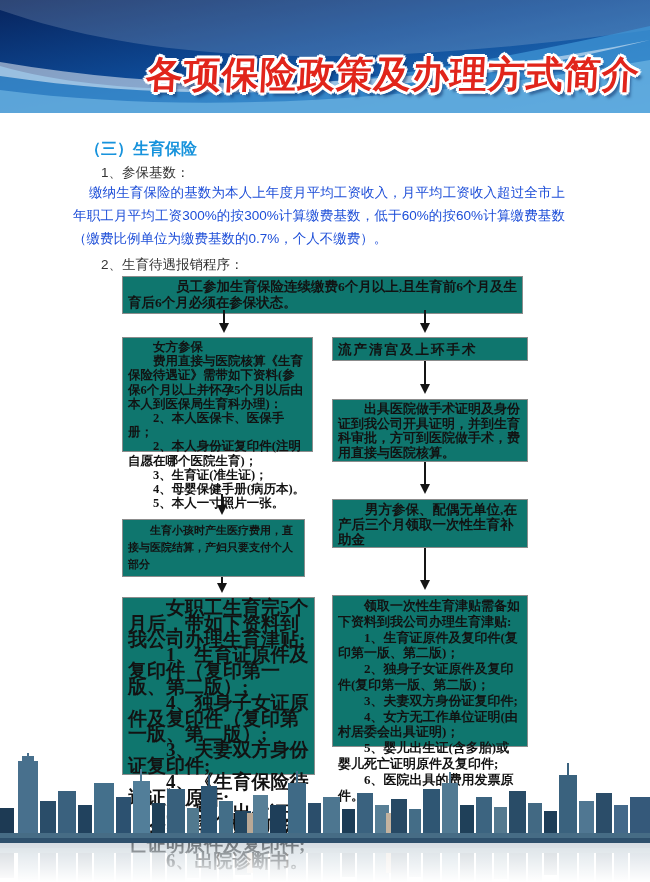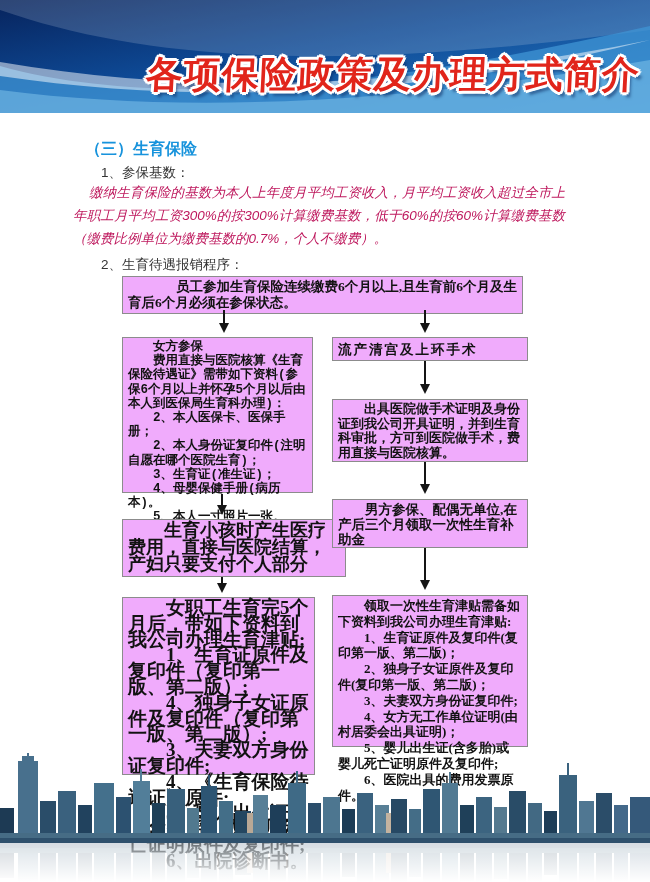--- a/index.html
+++ b/index.html
@@ -22,35 +22,35 @@
       4px 5px 3px rgba(8,35,90,0.55);
   }
 
   
   .sec-heading { position:absolute; left:85px; top:139px; font-size:16px; font-weight:bold; color:#1793dc; }
   .item-title  { position:absolute; left:101px; font-size:13.5px; color:#333; }
   .item1 { top:164px; }
   .item2 { top:256px; }
   .body-para {
     position:absolute; left:73px; top:181px; width:492px;
-    font-size:13.5px; line-height:23px; color:#be185d; text-indent:16px; text-align:justify;font-style:italic;
+    font-size:13.5px; line-height:23px; color:#1d4ed8; text-indent:16px; text-align:justify;
   }
 
   
   .fbox {
     position:absolute; box-sizing:border-box;
-    border:1px solid #8c8c8c; background:#f0abfc;
+    border:1px solid #8c8c8c; background:#0f766e;
     font-family:"Liberation Serif", serif; font-weight:bold; color:#121212;
     padding:2px 5px;
   }
   .bp { text-indent:2em; }
   #boxTop  { left:122px; top:276px; width:401px; min-height:36px; font-size:13.5px; line-height:16px; }
   #boxTop .bp { text-indent:48px; }
-  #boxL1   { left:122px; top:337px; width:191px; height:156px; font-size:12.5px; line-height:14.2px;font-family:Liberation Mono, monospace; }
-  #boxL2   { left:122px; top:519px; width:224px; height:58px;  font-size:18px;  line-height:17px; }
+  #boxL1   { left:122px; top:337px; width:191px; height:115px; font-size:12.5px; line-height:14.2px; }
+  #boxL2   { left:122px; top:519px; width:183px; height:58px;  font-size:11px;  line-height:17px; }
   #boxL3   { left:122px; top:597px; width:193px; height:178px; font-size:19px;  line-height:15.8px; }
   #boxR1   { left:332px; top:337px; width:196px; height:24px;  font-size:13.5px; line-height:19px; letter-spacing:2px; }
   #boxR2   { left:332px; top:399px; width:196px; height:63px;  font-size:13px;  line-height:14.5px; }
   #boxR3   { left:332px; top:499px; width:196px; height:49px;  font-size:13.5px; line-height:15px; }
   #boxR4   { left:332px; top:595px; width:196px; height:152px; font-size:13px;  line-height:15.8px; }
 
   
   .arr { position:absolute; width:0; border-left:2px solid #151515; }
   .arr::after {
     content:""; position:absolute; bottom:-9px; left:-6px;

